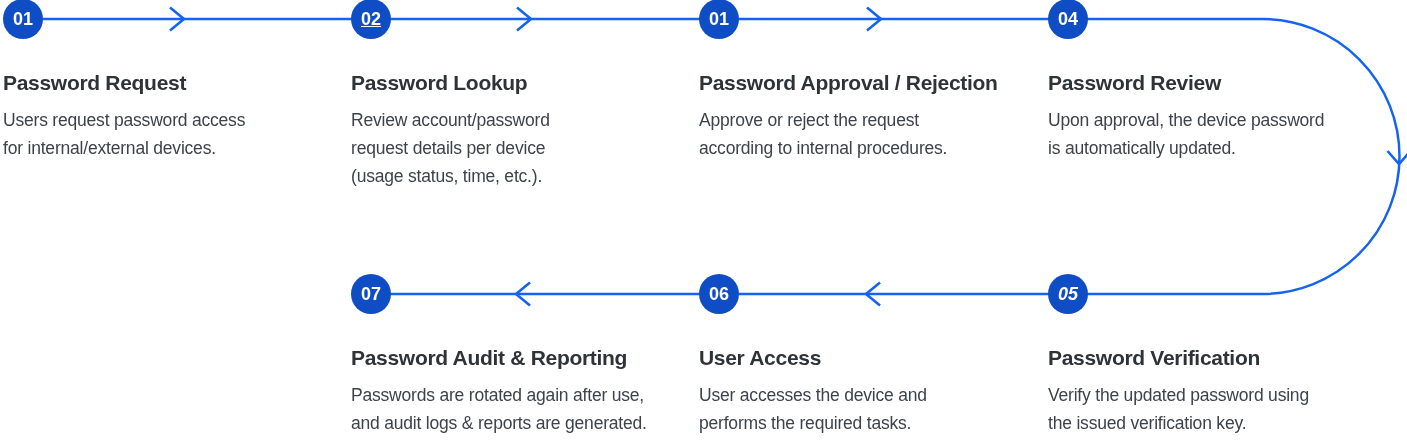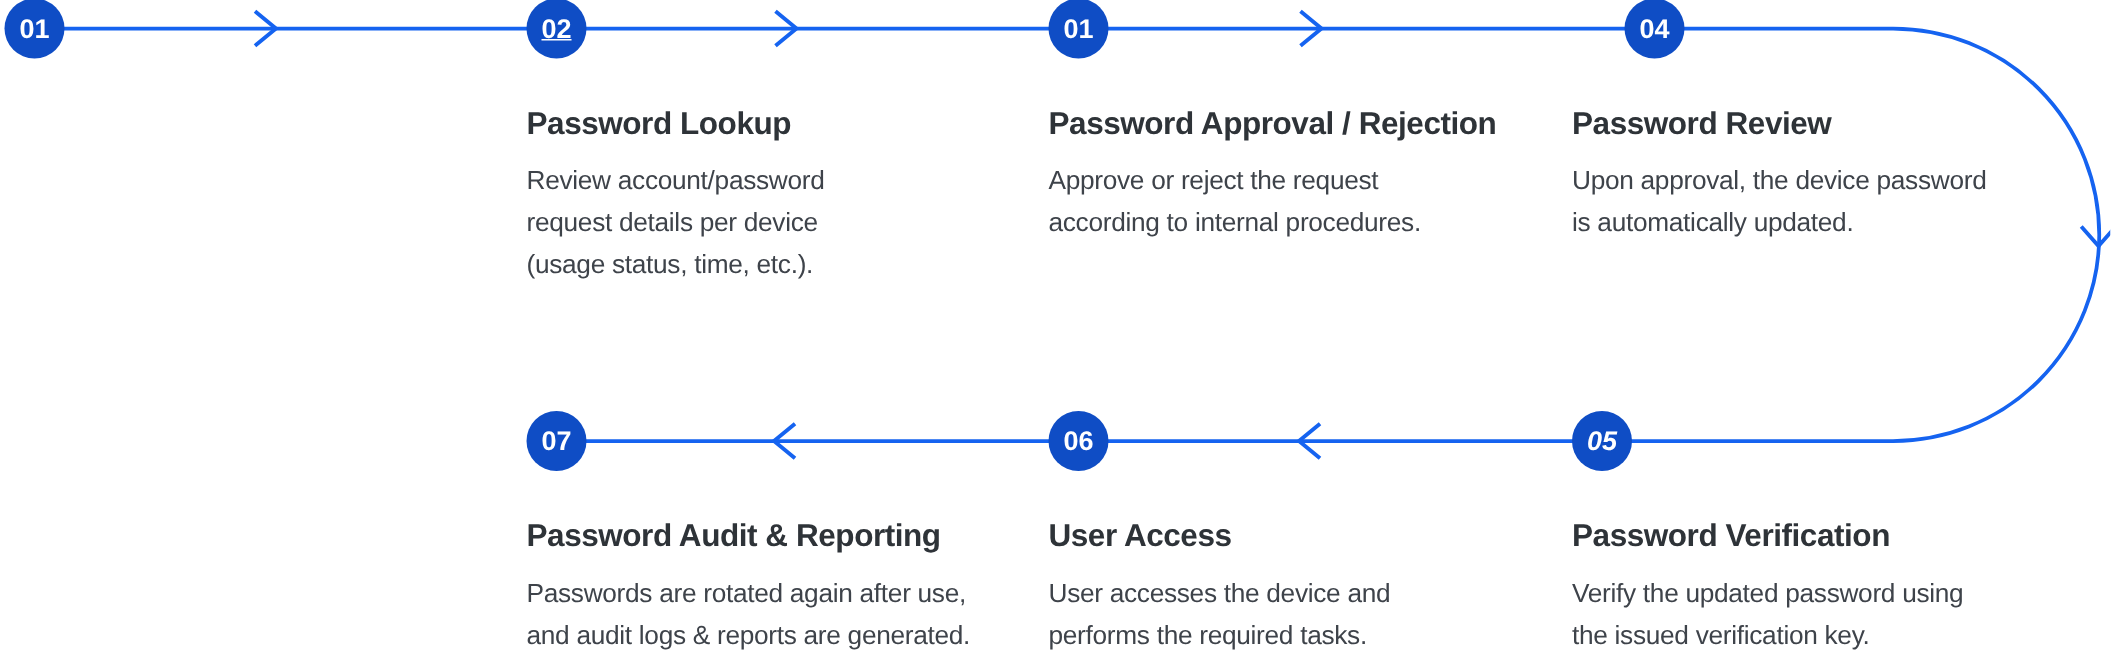--- a/index.html
+++ b/index.html
@@ -43,21 +43,21 @@
     display:flex;
     align-items:center;
     justify-content:center;
     font-size:18px;
     font-weight:700;
     letter-spacing:0px;
   }
   .n1{left:3px;top:-1px;}
   .n2{left:351px;top:-1px;text-decoration:underline;}
   .n3{left:699px;top:-1px;}
-  .n4{left:1083px;top:-1px;}
+  .n4{left:1048px;top:-1px;}
   .n5{left:1048px;top:274px;font-style:italic;}
   .n6{left:699px;top:274px;}
   .n7{left:351px;top:274px;}
   .step{
     position:absolute;
     width:340px;
   }
   .s1{left:3px;top:71px;}
   .s2{left:351px;top:71px;}
   .s3{left:699px;top:71px;}
@@ -111,20 +111,25 @@
   <div class="node n5">
       <span>05</span>
     </div>
   <div class="node n6">
       <span>06</span>
     </div>
   <div class="node n7">
       <span>07</span>
     </div>
 
+  <div class="step s1">
+    <h3>Password Request</h3>
+    <p>Users request password access
+for internal/external devices.</p>
+  </div>
   <div class="step s3">
     <h3>Password Approval / Rejection</h3>
     <p>Approve or reject the request
 according to internal procedures.</p>
   </div>
   <div class="step s2">
     <h3>Password Lookup</h3>
     <p>Review account/password
 request details per device
 (usage status, time, etc.).</p>

